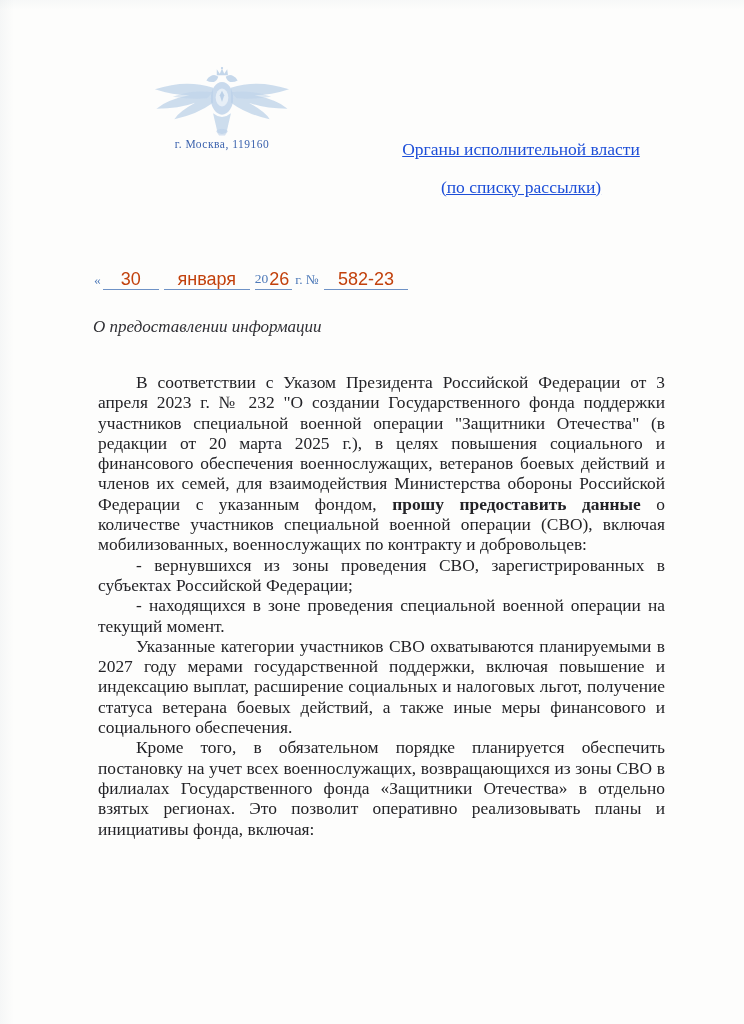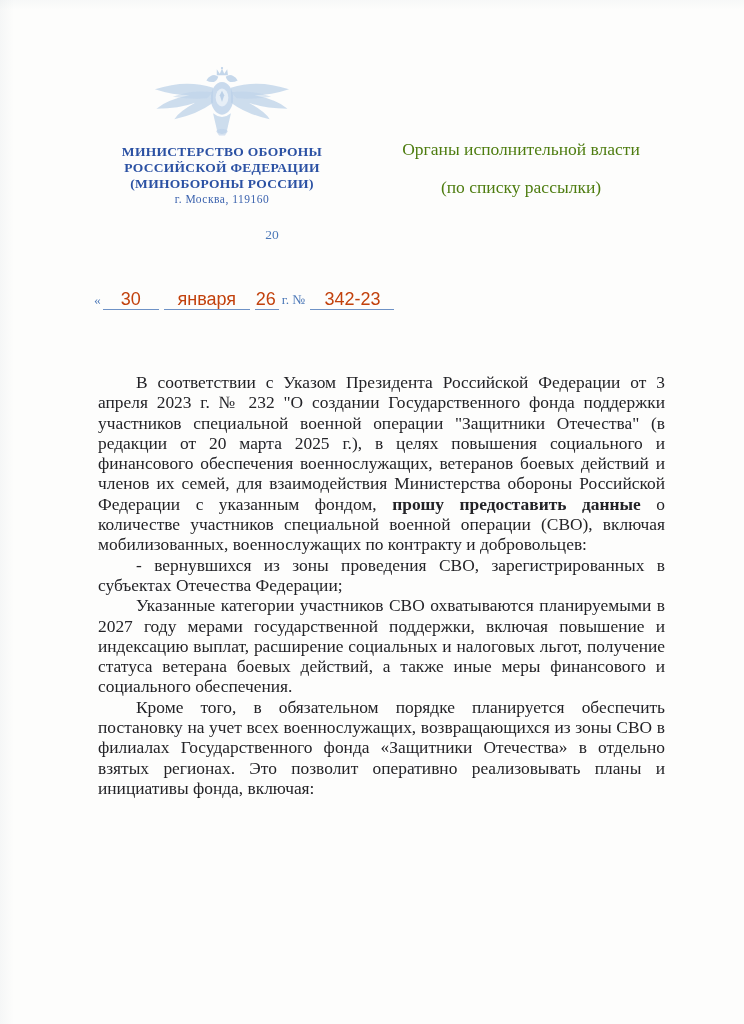--- a/index.html
+++ b/index.html
@@ -30,30 +30,30 @@
 
   
   .dateline{position:absolute;left:94px;top:225px;width:300px;
     display:flex;align-items:flex-end;white-space:nowrap;}
   .pr{color:#4d79b8;font-size:13.5px;line-height:20px;}
   .fill{font-family:"Liberation Sans","DejaVu Sans",sans-serif;
     color:#c2410c;font-size:18px;line-height:20px;font-weight:500;text-align:center;}
   .u{border-bottom:1.5px solid #6e92c6;}
   .day{min-width:56px;margin-left:2px;}
   .month{min-width:86px;margin-left:5px;}
-  .yearwrap{margin-left:5px;display:inline-flex;align-items:flex-end;flex-direction:column;}
+  .yearwrap{margin-left:5px;display:inline-flex;align-items:flex-end;}
   .yearwrap .fill{margin-left:-2px;min-width:26px;margin-top:44px;}
   .glabel{margin-left:3px;}
   .num{min-width:84px;margin-left:5px;}
   .refline{position:absolute;left:94px;top:248px;display:flex;align-items:flex-end;}
   .refblank{display:inline-block;width:212px;height:18px;margin-left:6px;}
 
   
   .addressee{position:absolute;left:371px;top:140px;width:300px;
-    text-align:center;font-size:17.5px;line-height:19.5px;color:#4d7c0f;}
+    text-align:center;font-size:17.5px;line-height:19.5px;color:#1d4ed8;text-decoration:underline;}
   .addressee .note{margin-top:18px;}
 
   
   .subject{position:absolute;left:93px;top:317px;
     font-style:italic;font-size:17px;color:#2e2e33;}
 
   
   .body{position:absolute;left:98px;top:372px;width:567px;
     font-size:17.4px;line-height:20.3px;text-align:justify;color:#232327;}
   .body p{margin:0;text-indent:38px;}
@@ -85,47 +85,44 @@
           <ellipse cx="100" cy="42" rx="15" ry="22" opacity=".8"></ellipse>
 
           <path d="M88 62 Q100 72 112 62 L106 88 Q100 92 94 88z" opacity=".75"></path>
           <path d="M92 86 Q100 80 108 86 L104 92 h-8z" opacity=".6"></path>
 
           <ellipse cx="100" cy="41" rx="8.5" ry="12" fill="#e7eff7"></ellipse>
           <path d="M100 32 l3 6 -3 9 -3 -9z" fill="#bcd1e8"></path>
         </g>
       </svg>
     </div>
-    <div class="ministry">
-      <div>МИНИСТЕРСТВО ОБОРОНЫ</div>
-      <div>РОССИЙСКОЙ ФЕДЕРАЦИИ</div>
-      <div>(МИНОБОРОНЫ РОССИИ)</div>
-    </div>
     <div class="lh-addr">г. Москва, 119160</div>
   </div>
 
   <div class="dateline">
     <span class="pr">«</span>
     <span class="fill u day">30</span>
     <span class="fill u month">января</span>
     <span class="yearwrap u">
       <span class="pr">20</span>
       <span class="fill">26</span>
     </span>
     <span class="pr glabel">г. №</span>
-    <span class="fill u num">342-23</span>
+    <span class="fill u num">582-23</span>
   </div>
 
 
   <div class="addressee">
     <div>Органы исполнительной власти</div>
     <div class="note">(по списку рассылки)</div>
   </div>
 
+  <div class="subject">О предоставлении информации</div>
 
   <div class="body">
       <p><span>В соответствии с Указом Президента Российской Федерации от 3 апреля 2023 г. № 232 "О создании Государственного фонда поддержки участников специальной военной операции "Защитники Отечества" (в редакции от 20 марта 2025 г.), в целях повышения социального и финансового обеспечения военнослужащих, ветеранов боевых действий и членов их семей, для взаимодействия Министерства обороны Российской Федерации с указанным фондом, </span><span class="bold">прошу предоставить данные</span><span> о количестве участников специальной военной операции (СВО), включая мобилизованных, военнослужащих по контракту и добровольцев:</span></p>
-      <p><span>- вернувшихся из зоны проведения СВО, зарегистрированных в субъектах Отечества Федерации;</span></p>
+      <p><span>- вернувшихся из зоны проведения СВО, зарегистрированных в субъектах Российской Федерации;</span></p>
+      <p><span>- находящихся в зоне проведения специальной военной операции на текущий момент.</span></p>
       <p><span>Указанные категории участников СВО охватываются планируемыми в 2027 году мерами государственной поддержки, включая повышение и индексацию выплат, расширение социальных и налоговых льгот, получение статуса ветерана боевых действий, а также иные меры финансового и социального обеспечения.</span></p>
       <p><span>Кроме того, в обязательном порядке планируется обеспечить постановку на учет всех военнослужащих, возвращающихся из зоны СВО в филиалах Государственного фонда «Защитники Отечества» в отдельно взятых регионах. Это позволит оперативно реализовывать планы и инициативы фонда, включая:</span></p>
     </div>
 
 </div>
 
 </body></html>

